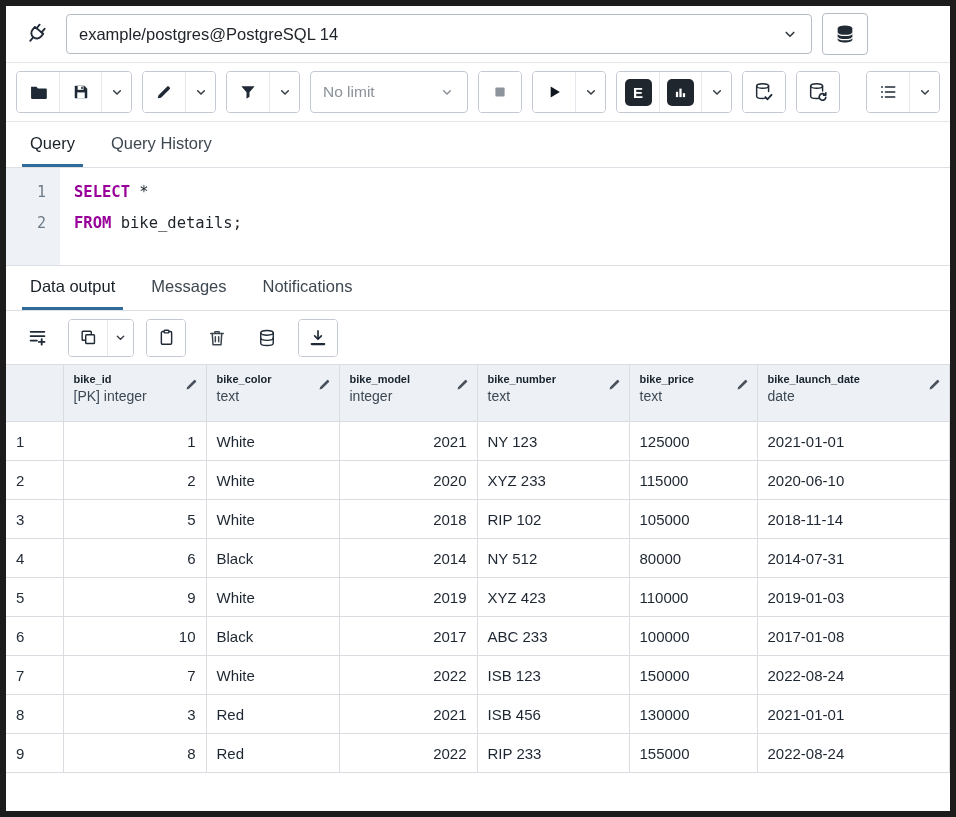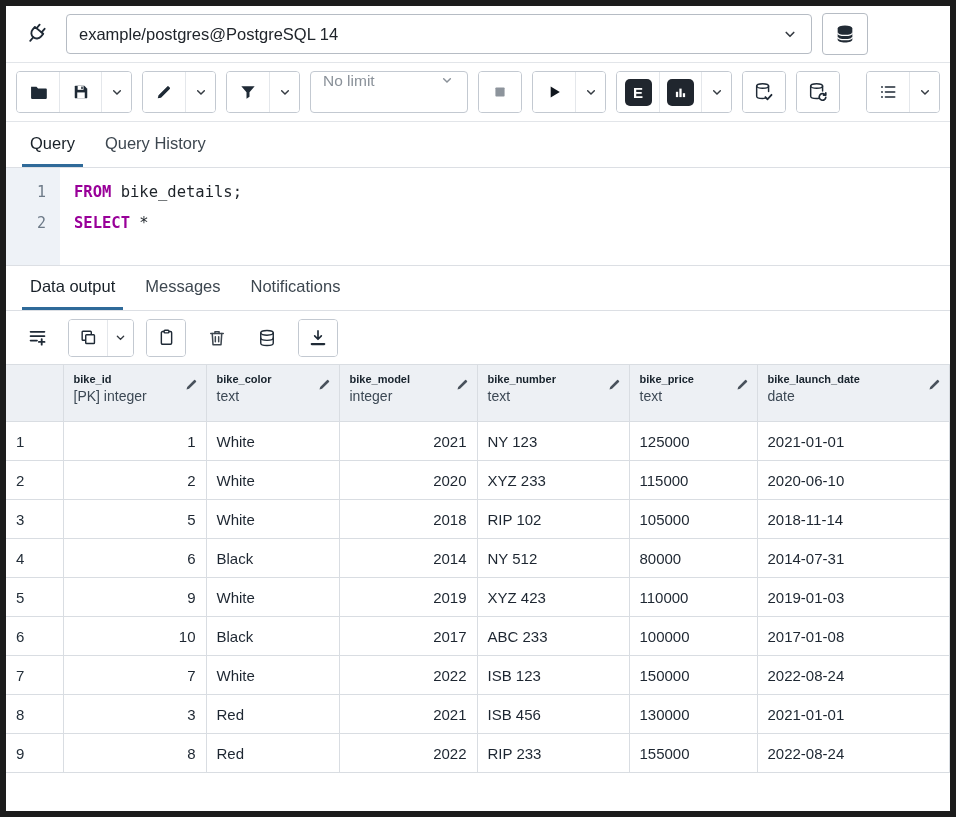--- a/index.html
+++ b/index.html
@@ -14,27 +14,27 @@
   .conn-label { flex:1; font-size:16.5px; color:#20252b; }
   .conn-combo .chev { margin-left:8px; display:flex; }
   .conn-db-btn { width:46px; height:42px; border:1px solid #b6bcc4; border-radius:4px; background:#fff; display:flex; align-items:center; justify-content:center; cursor:pointer; }
 
   
   .toolbar { display:flex; align-items:center; gap:10px; padding:8px 10px; border-bottom:1px solid #e2e5e9; flex:0 0 auto; }
   .btn-group { display:flex; align-items:stretch; border:1px solid #c3c9d1; border-radius:4px; background:#fff; height:42px; overflow:hidden; }
   .tbtn { display:flex; align-items:center; justify-content:center; min-width:42px; padding:0 5px; background:#fff; border:none; cursor:pointer; }
   .tbtn + .tbtn { border-left:1px solid #e4e7eb; }
   .tbtn.narrow { min-width:30px; }
-  .limit-box { display:flex; align-items:flex-start; justify-content:space-between; min-width:158px; padding:0 12px; border:1px solid #c3c9d1; border-radius:4px; height:42px; background:#fff; cursor:pointer; }
+  .limit-box { display:flex; align-items:center; justify-content:space-between; min-width:158px; padding:0 12px; border:1px solid #c3c9d1; border-radius:4px; height:42px; background:#fff; cursor:pointer; }
   .limit-label { color:#8a9199; font-size:15.5px; }
   .badge { width:27px; height:27px; border-radius:5px; background:#20262e; color:#fff; font-weight:bold; display:flex; align-items:center; justify-content:center; font-size:15px; font-family:"Liberation Sans",sans-serif; }
   .push-right { margin-left:auto; }
 
   
-  .tabbar { display:flex; align-items:flex-end; gap:14px; padding:0 16px; height:46px; border-bottom:1px solid #dcdfe4; flex:0 0 auto; background:#fff; }
+  .tabbar { display:flex; align-items:flex-end; gap:20px; padding:0 16px; height:46px; border-bottom:1px solid #dcdfe4; flex:0 0 auto; background:#fff; }
   .tabbar.topline { border-top:1px solid #dcdfe4; }
   .tab { padding:0 8px 11px; font-size:16.5px; color:#3d4750; border-bottom:3px solid transparent; cursor:pointer; white-space:nowrap; }
   .tab.active { color:#182028; border-bottom-color:#2f6a99; }
 
   
   .editor { display:flex; height:97px; background:#fff; font-family:"DejaVu Sans Mono",monospace; flex:0 0 auto; cursor:text; }
   .gutter { width:54px; background:#eef2f7; color:#6d7a88; text-align:right; padding-top:9px; flex:0 0 auto; }
   .ln { padding-right:14px; line-height:31px; font-size:15px; }
   .code { padding:9px 0 0 14px; color:#1d2329; font-size:15.5px; }
   .code-line { line-height:31px; white-space:pre; }
@@ -237,22 +237,22 @@
     <div class="tab active">Query</div>
     <div class="tab">Query History</div>
   </div>
 
   <div class="editor">
     <div class="gutter">
       <div class="ln">1</div>
       <div class="ln">2</div>
     </div>
     <div class="code">
+      <div class="code-line"><span class="kw">SELECT</span><span> *</span></div>
       <div class="code-line"><span class="kw">FROM</span><span> bike_details;</span></div>
-      <div class="code-line"><span class="kw">SELECT</span><span> *</span></div>
     </div>
   </div>
 
   <div class="tabbar topline">
     <div class="tab active">Data output</div>
     <div class="tab">Messages</div>
     <div class="tab">Notifications</div>
   </div>
 
   <div class="rtoolbar">

